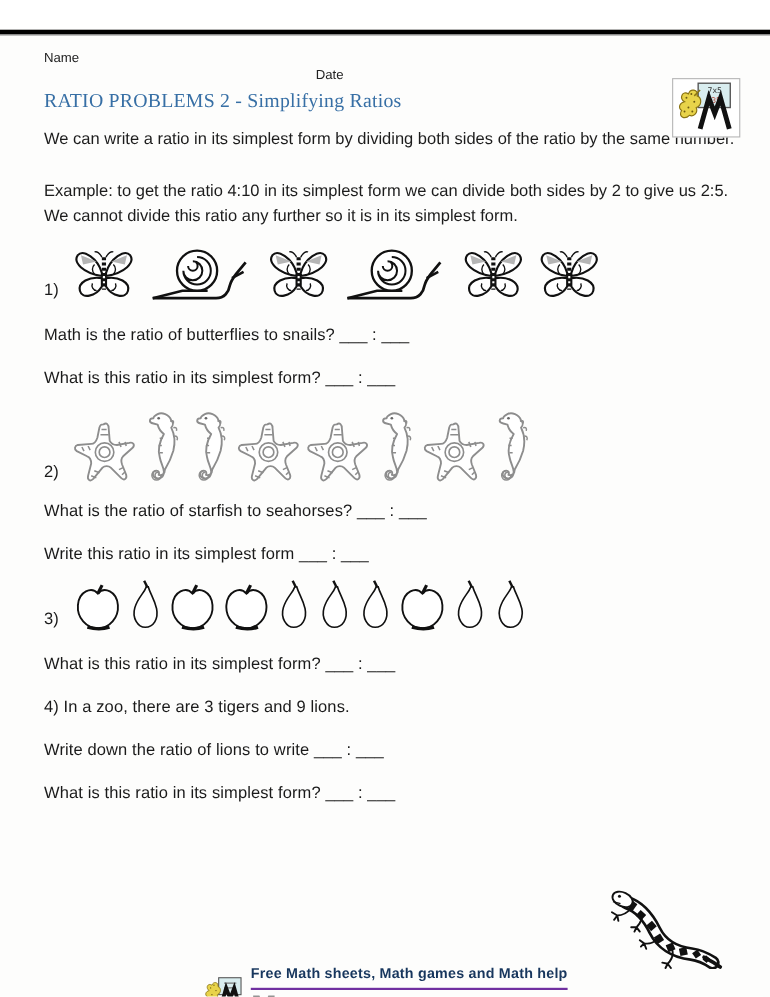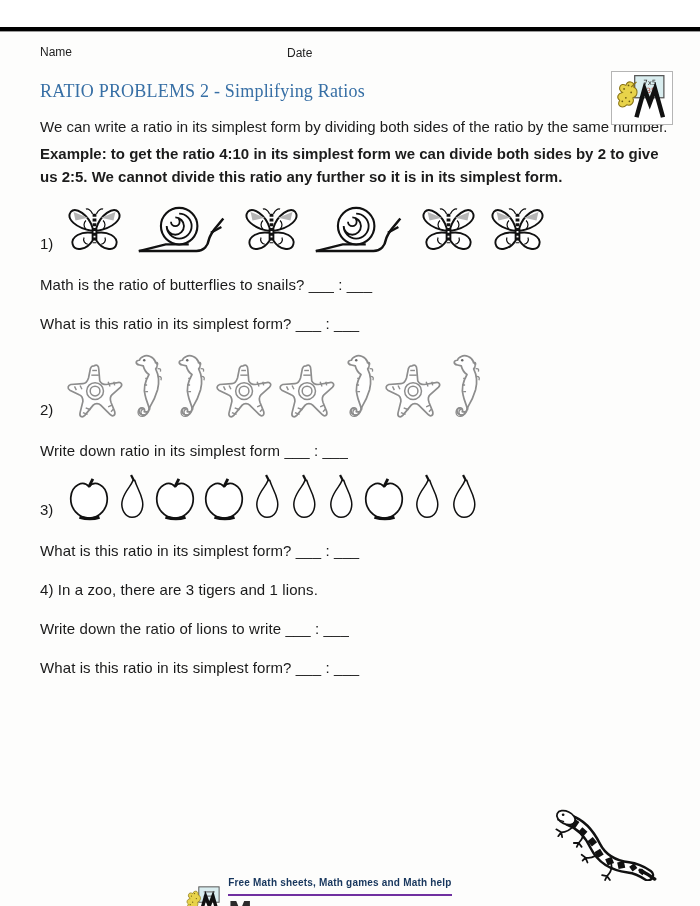--- a/index.html
+++ b/index.html
@@ -5,48 +5,48 @@
   :root{
     --title-color:#376FA5;
     --underline:#7030A0;
   }
   html,body{margin:0;padding:0;background:#fff;}
   body{width:700px;height:906px;position:relative;overflow:hidden;
        font-family:"Liberation Sans",sans-serif;color:#1a1a1a;}
   .sheet{position:relative;width:700px;height:906px;background:#fdfdfc;}
   .topbar{margin-top:27px;height:4px;background:#000;border-bottom:1px solid #9a9a9a;}
   .meta{position:relative;margin:13px 40px 0 40px;height:16px;font-size:12px;color:#222;}
-  .meta .date{position:absolute;left:247px;top:1px;}
+  .meta .date{position:absolute;left:247px;top:16px;}
   .logo-box{position:absolute;right:27px;top:44px;width:58px;height:50px;background:#fff;
             border:1px solid #b5b5b5;padding:1px;}
   h1{margin:17px 40px 0 40px;font-family:"Liberation Serif",serif;font-weight:400;
      font-size:18px;line-height:26px;color:var(--title-color);letter-spacing:0.2px;}
   p.body-text{margin:11px 40px 0 40px;width:640px;font-size:15px;line-height:23px;color:#1c1c1c;}
-  p.body-text.example{margin-top:4px;font-weight:bold;}
+  p.body-text.example{margin-top:24px;}
   .icons-row{display:flex;align-items:flex-end;margin:14px 40px 0 40px;}
   .icons-row.r2{margin-top:16px;}
   .pnum{width:26px;font-size:15px;padding-bottom:3px;flex:none;}
   .irow{display:flex;align-items:flex-end;}
   .irow.g12{gap:12px;}
   .irow.g3{gap:3px;}
   .icon{display:block;}
   .icon-butterfly{width:57px;height:50px;}
   .icon-snail{width:96px;height:53px;}
   .icon-starfish{width:60px;height:58px;}
   .icon-seahorse{width:40px;height:72px;}
   .icon-apple{width:46px;height:44px;}
   .icon-pear{width:34px;height:47px;}
   p.q{margin:20px 40px 0 40px;font-size:15px;line-height:19px;letter-spacing:0.1px;}
   p.q.tight{margin-top:14px;}
   .gecko{position:absolute;left:552px;top:778px;width:108px;height:76px;}
   .footer{position:absolute;left:0;top:850px;width:700px;display:flex;
           justify-content:center;align-items:center;gap:7px;}
   .footer-logo{width:37px;height:32px;flex:none;}
   .footer-text{display:flex;flex-direction:column;}
-  .tagline{font-size:10px;font-weight:bold;color:#17365D;letter-spacing:0.2px;
+  .tagline{font-size:13px;font-weight:bold;color:#17365D;letter-spacing:0.2px;
            border-bottom:2px solid var(--underline);padding-bottom:6px;width:max-content;}
   .site{display:block;margin-top:1px;font-size:17px;font-weight:bold;color:#2b2b2b;
         letter-spacing:1.2px;font-family:"DejaVu Sans",sans-serif;}
   .site::first-letter{font-size:24px;}
   svg text{font-family:"DejaVu Sans",sans-serif;}
   .defs-holder{position:absolute;width:0;height:0;overflow:hidden;}
 </style>
 </head>
 <body>
 
@@ -206,21 +206,22 @@
           <use href="#sym-seahorse"></use>
         </svg>
         <svg class="icon icon-starfish" viewBox="0 0 64 62">
           <use href="#sym-starfish"></use>
         </svg>
         <svg class="icon icon-seahorse" viewBox="0 0 42 74">
           <use href="#sym-seahorse"></use>
         </svg>
       </span>
   </div>
-  <p class="q">Write down ratio in its simplest form ___ : ___</p>
+  <p class="q tight">What is the ratio of starfish to seahorses? ___ : ___</p>
+  <p class="q">Write this ratio in its simplest form ___ : ___</p>
 
   <div class="icons-row">
     <span class="pnum">3)</span>
     <span class="irow g3">
         <svg class="icon icon-apple" viewBox="0 0 48 46">
           <use href="#sym-apple"></use>
         </svg>
         <svg class="icon icon-pear" viewBox="0 0 36 50">
           <use href="#sym-pear"></use>
         </svg>
@@ -245,21 +246,21 @@
         <svg class="icon icon-pear" viewBox="0 0 36 50">
           <use href="#sym-pear"></use>
         </svg>
         <svg class="icon icon-pear" viewBox="0 0 36 50">
           <use href="#sym-pear"></use>
         </svg>
       </span>
   </div>
   <p class="q">What is this ratio in its simplest form? ___ : ___</p>
 
-  <p class="q">4) In a zoo, there are 3 tigers and 1 lions.</p>
+  <p class="q">4) In a zoo, there are 3 tigers and 9 lions.</p>
   <p class="q">Write down the ratio of lions to write ___ : ___</p>
   <p class="q">What is this ratio in its simplest form? ___ : ___</p>
 
   <svg class="gecko" viewBox="0 0 110 78">
     <path d="M18,16 C30,20 38,30 44,42 C50,54 62,62 78,64 C86,65 92,68 98,72" stroke="#111" stroke-width="13" fill="none" stroke-linecap="round"></path>
     <path d="M18,16 C30,20 38,30 44,42 C50,54 62,62 78,64 C86,65 92,68 98,72" stroke="#fff" stroke-width="8" fill="none" stroke-linecap="round"></path>
     <path d="M90,67 C96,70 101,73 105,76" stroke="#111" stroke-width="3.5" fill="none" stroke-linecap="round"></path>
     <ellipse cx="14" cy="13" rx="10" ry="6.5" fill="#fff" stroke="#111" stroke-width="1.8" transform="rotate(25 14 13)"></ellipse>
     <circle cx="11" cy="10" r="1.4" fill="#111"></circle>
     <path d="M5,15 L12,17" stroke="#111" stroke-width="1.2" fill="none"></path>

